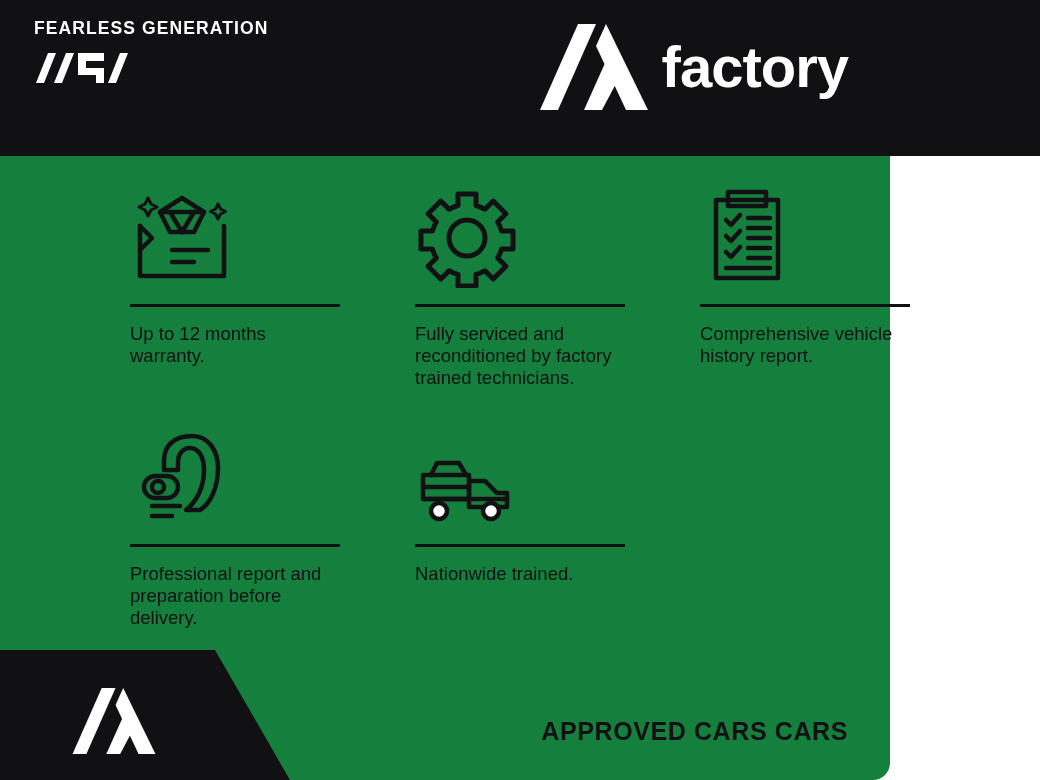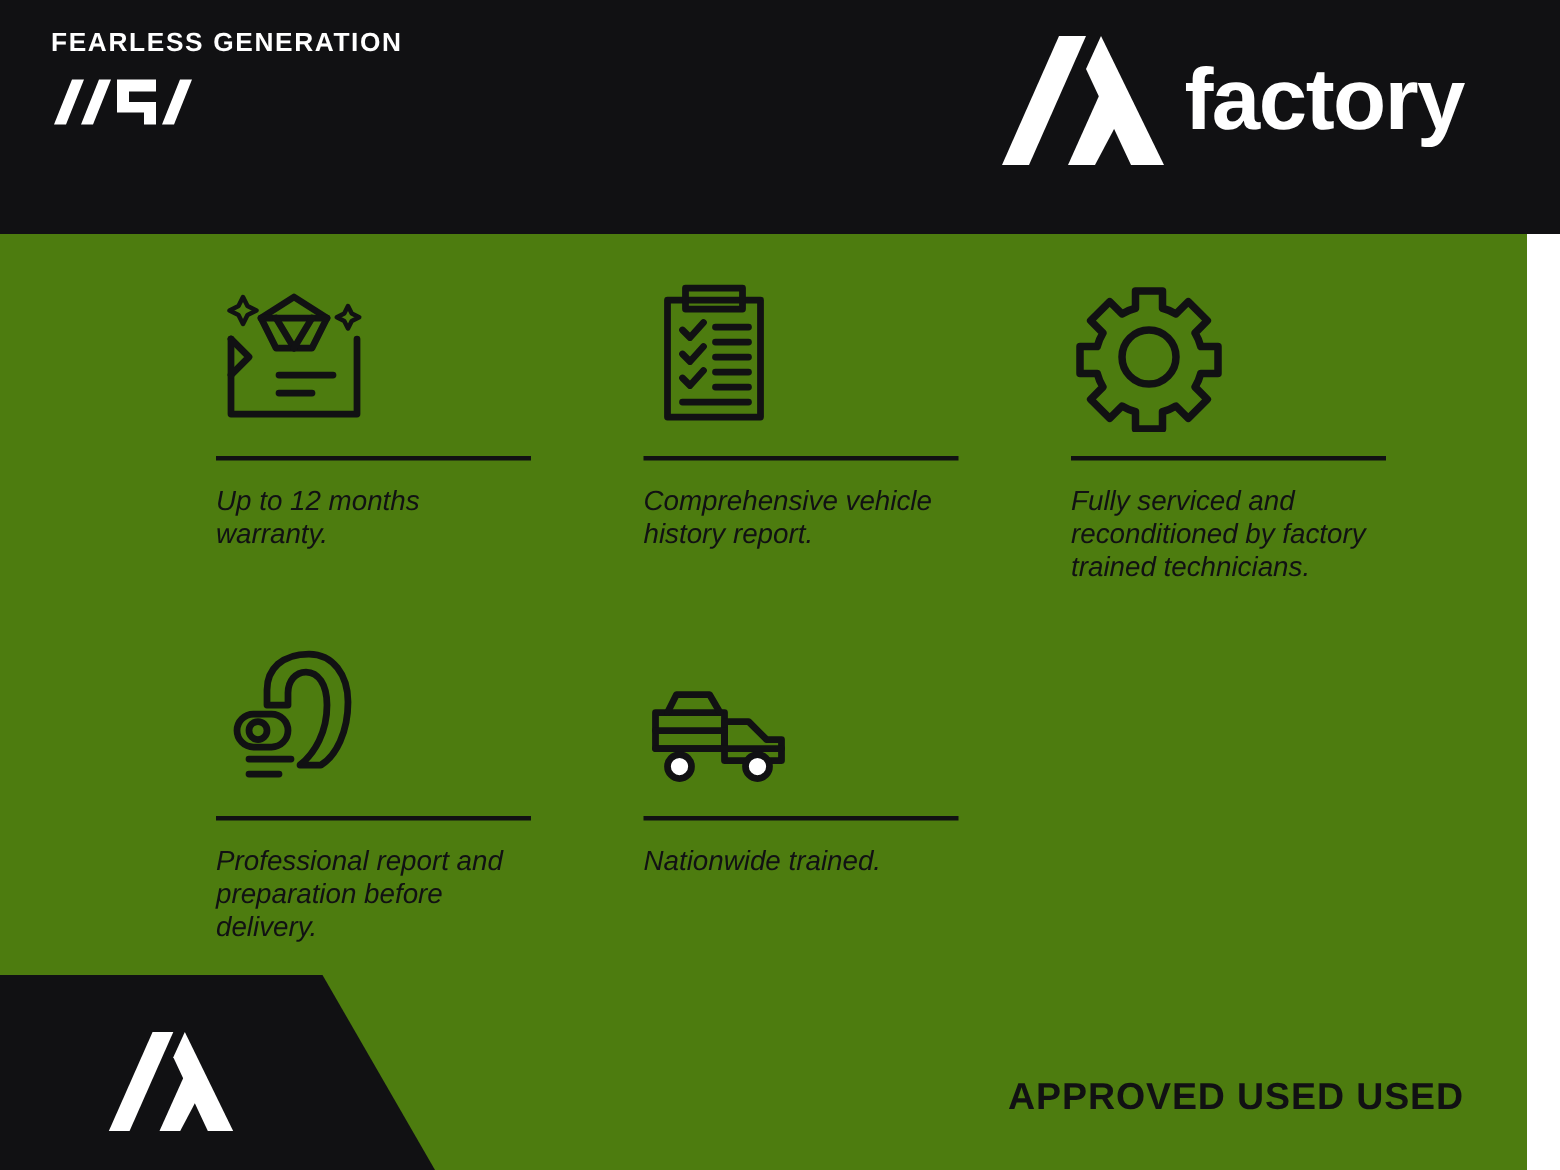--- a/index.html
+++ b/index.html
@@ -5,23 +5,24 @@
   * { box-sizing: border-box; margin: 0; padding: 0; }
   html, body {
     width: 1040px;
     height: 780px;
     background: #ffffff;
     font-family: "Liberation Sans", sans-serif;
     overflow: hidden;
   }
   .page {
     position: relative;
-    width: 1018px;
+    width: 890px;
     height: 780px;
-    background: #4d7c0f;
+    background: #15803d;
+    border-radius: 17px;
   }
 
   
   .header {
     position: absolute;
     top: 0; left: 0;
     width: 1040px;
     height: 156px;
     background: #111113;
     
@@ -55,23 +56,22 @@
     font-weight: bold;
     color: #ffffff;
     letter-spacing: -1px;
     line-height: 1;
   }
 
   
   .features {
     position: absolute;
     top: 178px;
-    left: 144px;
+    left: 130px;
     width: 800px;
-    font-style: italic;
   }
   .feature-row {
     display: flex;
   }
   .feature-col {
     width: 285px;
     flex: 0 0 285px;
   }
   .feature-col.empty { visibility: hidden; }
 
@@ -174,52 +174,52 @@
             </g>
           </svg>
         </div>
         <div class="rule"></div>
         <div class="feature-text">Up to 12 months warranty.</div>
       </div>
 
       <div class="feature-col">
         <div class="icon-box">
           <svg width="100" height="100" viewBox="0 0 100 100">
+            <g fill="none" stroke="#111113" stroke-width="5" stroke-linejoin="round">
+              <path d="M41,6 h18 v11.5 a33,33 0 0 1 9,3.8 l8.2,-8.2 l12.7,12.7 l-8.2,8.2 a33,33 0 0 1 3.8,9 h11.5 v18 h-11.5 a33,33 0 0 1 -3.8,9 l8.2,8.2 l-12.7,12.7 l-8.2,-8.2 a33,33 0 0 1 -9,3.8 v11.5 h-18 v-11.5 a33,33 0 0 1 -9,-3.8 l-8.2,8.2 l-12.7,-12.7 l8.2,-8.2 a33,33 0 0 1 -3.8,-9 h-11.5 v-18 h11.5 a33,33 0 0 1 3.8,-9 l-8.2,-8.2 l12.7,-12.7 l8.2,8.2 a33,33 0 0 1 9,-3.8 z"></path>
+              <circle cx="50" cy="50" r="18"></circle>
+            </g>
+          </svg>
+        </div>
+        <div class="rule"></div>
+        <div class="feature-text">Fully serviced and reconditioned by factory trained technicians.</div>
+      </div>
+
+      <div class="feature-col">
+        <div class="icon-box">
+          <svg width="100" height="100" viewBox="0 0 100 100">
             <g fill="none" stroke="#111113" stroke-width="4.5" stroke-linecap="round" stroke-linejoin="round">
               <rect x="14" y="12" width="62" height="78"></rect>
               <rect x="26" y="4" width="38" height="14"></rect>
               <polyline points="24,32 29,37 38,27"></polyline>
               <polyline points="24,48 29,53 38,43"></polyline>
               <polyline points="24,64 29,69 38,59"></polyline>
               <line x1="46" y1="30" x2="68" y2="30"></line>
               <line x1="46" y1="40" x2="68" y2="40"></line>
               <line x1="46" y1="50" x2="68" y2="50"></line>
               <line x1="46" y1="60" x2="68" y2="60"></line>
               <line x1="46" y1="70" x2="68" y2="70"></line>
               <line x1="24" y1="80" x2="68" y2="80"></line>
             </g>
           </svg>
         </div>
         <div class="rule"></div>
         <div class="feature-text">Comprehensive vehicle history report.</div>
       </div>
 
-      <div class="feature-col">
-        <div class="icon-box">
-          <svg width="100" height="100" viewBox="0 0 100 100">
-            <g fill="none" stroke="#111113" stroke-width="5" stroke-linejoin="round">
-              <path d="M41,6 h18 v11.5 a33,33 0 0 1 9,3.8 l8.2,-8.2 l12.7,12.7 l-8.2,8.2 a33,33 0 0 1 3.8,9 h11.5 v18 h-11.5 a33,33 0 0 1 -3.8,9 l8.2,8.2 l-12.7,12.7 l-8.2,-8.2 a33,33 0 0 1 -9,3.8 v11.5 h-18 v-11.5 a33,33 0 0 1 -9,-3.8 l-8.2,8.2 l-12.7,-12.7 l8.2,-8.2 a33,33 0 0 1 -3.8,-9 h-11.5 v-18 h11.5 a33,33 0 0 1 3.8,-9 l-8.2,-8.2 l12.7,-12.7 l8.2,8.2 a33,33 0 0 1 9,-3.8 z"></path>
-              <circle cx="50" cy="50" r="18"></circle>
-            </g>
-          </svg>
-        </div>
-        <div class="rule"></div>
-        <div class="feature-text">Fully serviced and reconditioned by factory trained technicians.</div>
-      </div>
-
     </div>
 
     <div class="feature-row row-2">
 
       <div class="feature-col">
         <div class="icon-box">
           <svg width="100" height="100" viewBox="0 0 100 100">
             <g fill="none" stroke="#111113" stroke-width="4.5" stroke-linecap="round" stroke-linejoin="round">
               <path d="M60,8 c16,0 26,14 26,32 c0,20 -8,36 -18,42 l-14,0 c10,-8 18,-22 18,-40 c0,-14 -6,-22 -14,-22 c-7,0 -12,6 -12,14 l0,8 l-14,0 l0,-10 c0,-14 10,-24 28,-24 z"></path>
               <rect x="12" y="48" width="34" height="22" rx="11"></rect>
@@ -257,15 +257,15 @@
   </div>
 
   <div class="footer-shape"></div>
   <svg class="footer-logo" width="84" height="66" viewBox="0 0 108 86">
     <g fill="#ffffff">
       <polygon points="0,86 38,0 56,0 18,86"></polygon>
       <polygon points="44,86 70,28 80,52 62,86"></polygon>
       <polygon points="66,0 108,86 86,86 56,22"></polygon>
     </g>
   </svg>
-  <div class="footer-tagline">APPROVED USED USED</div>
+  <div class="footer-tagline">APPROVED CARS CARS</div>
 
 </div>
 
 </body></html>

